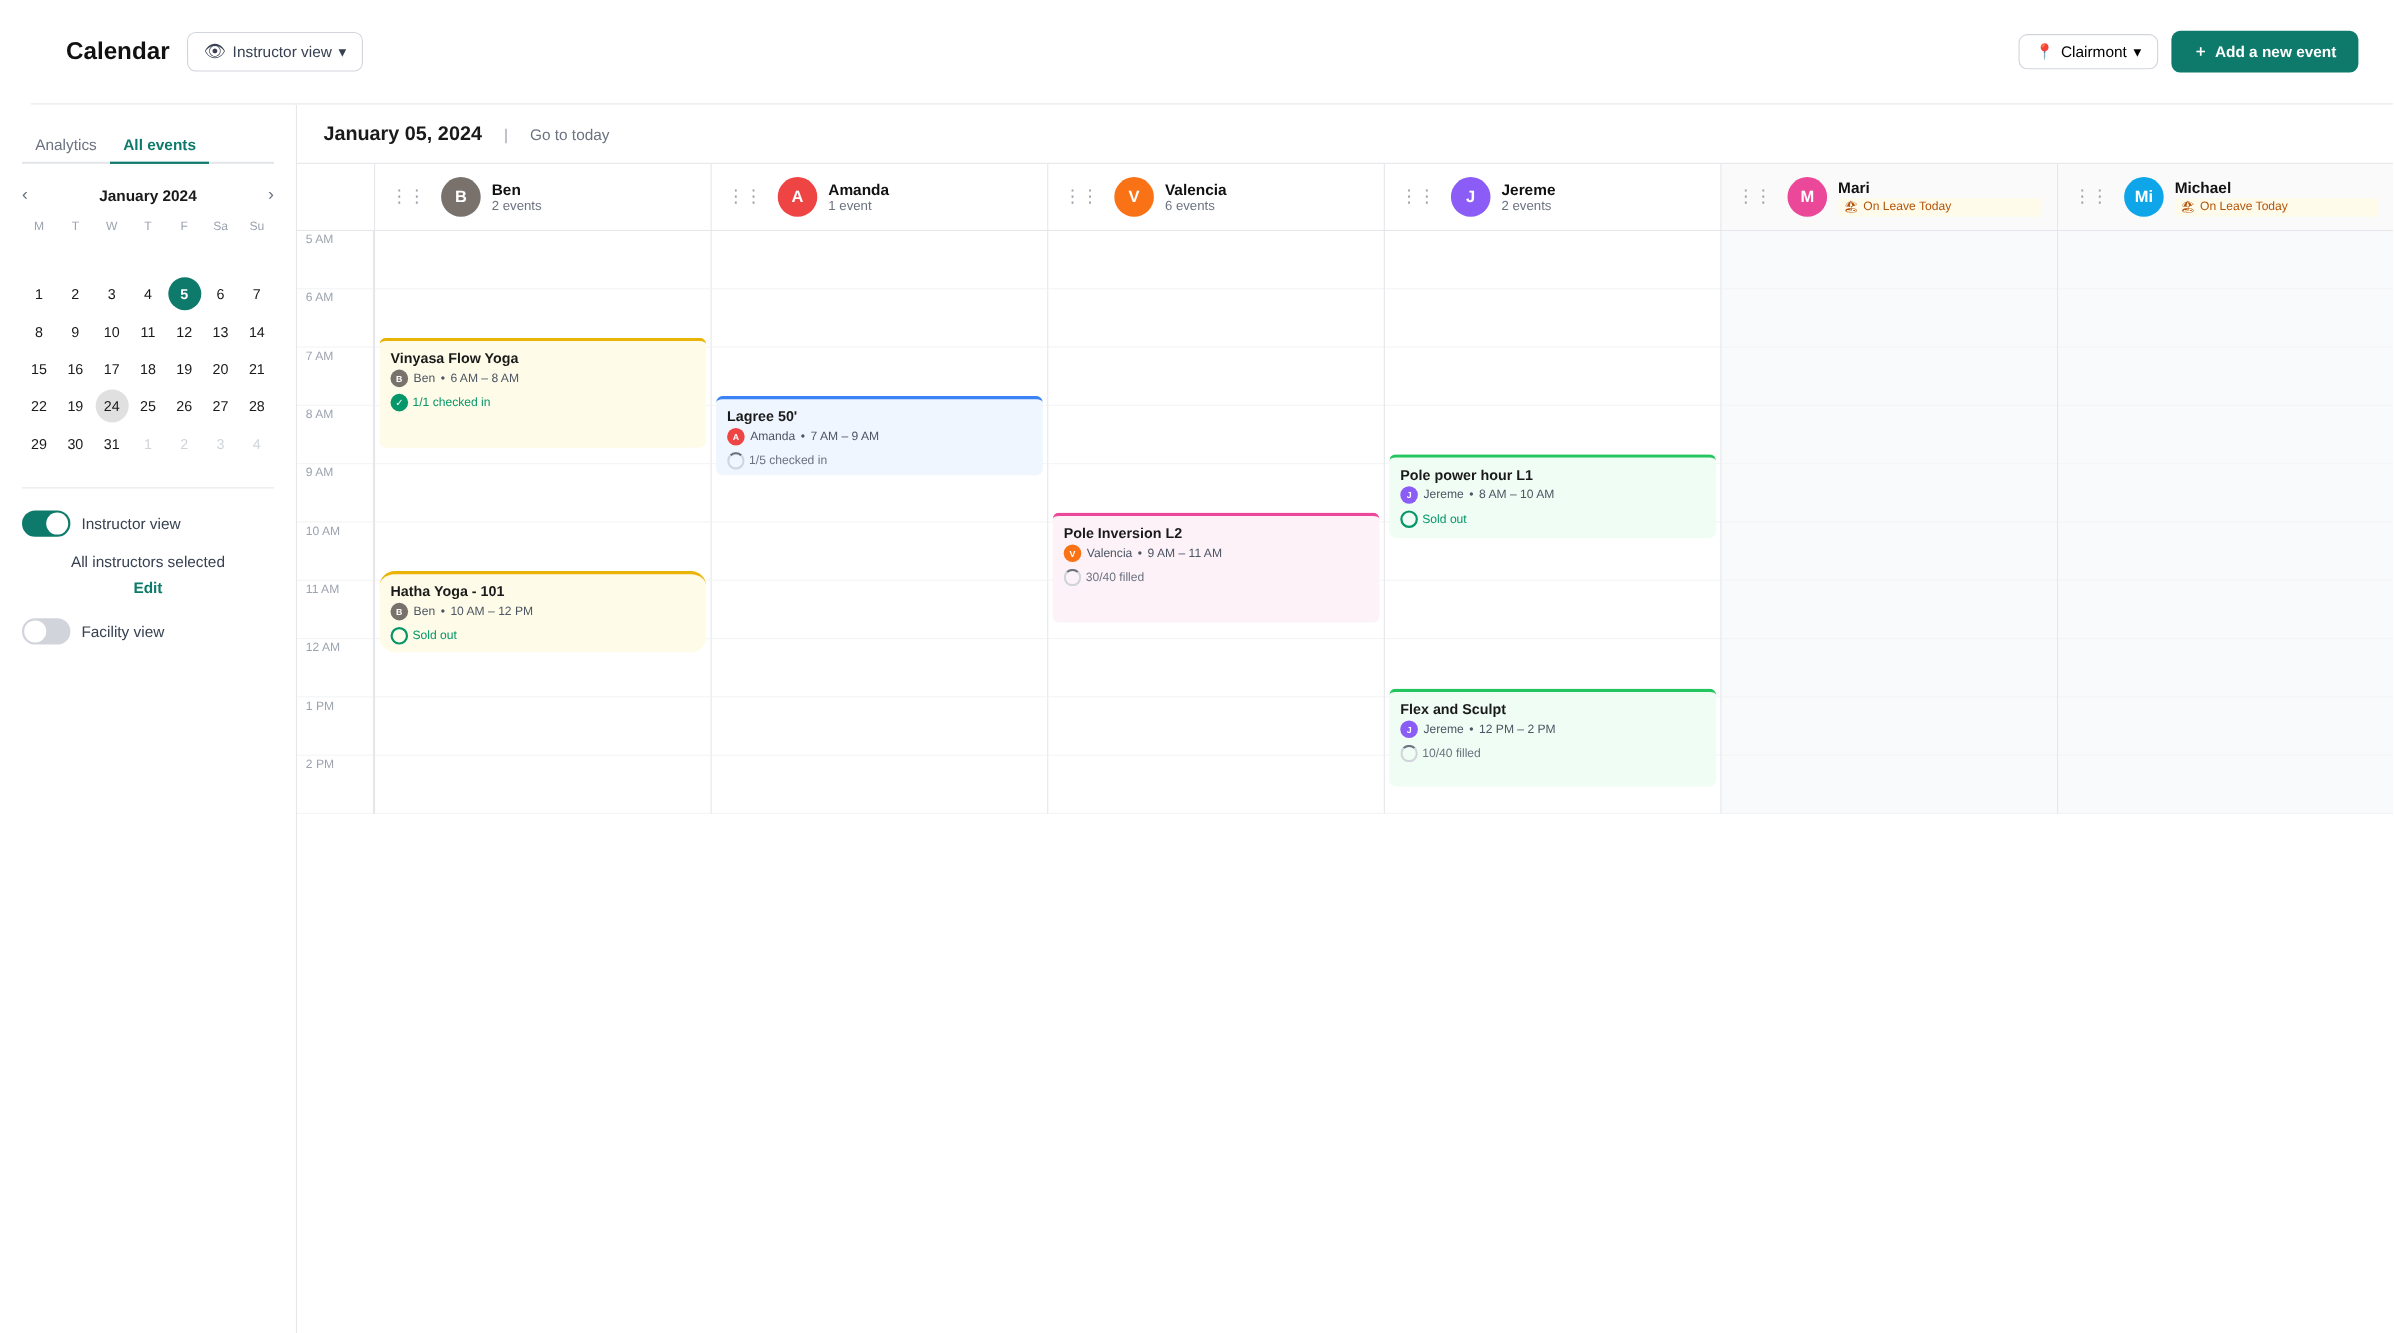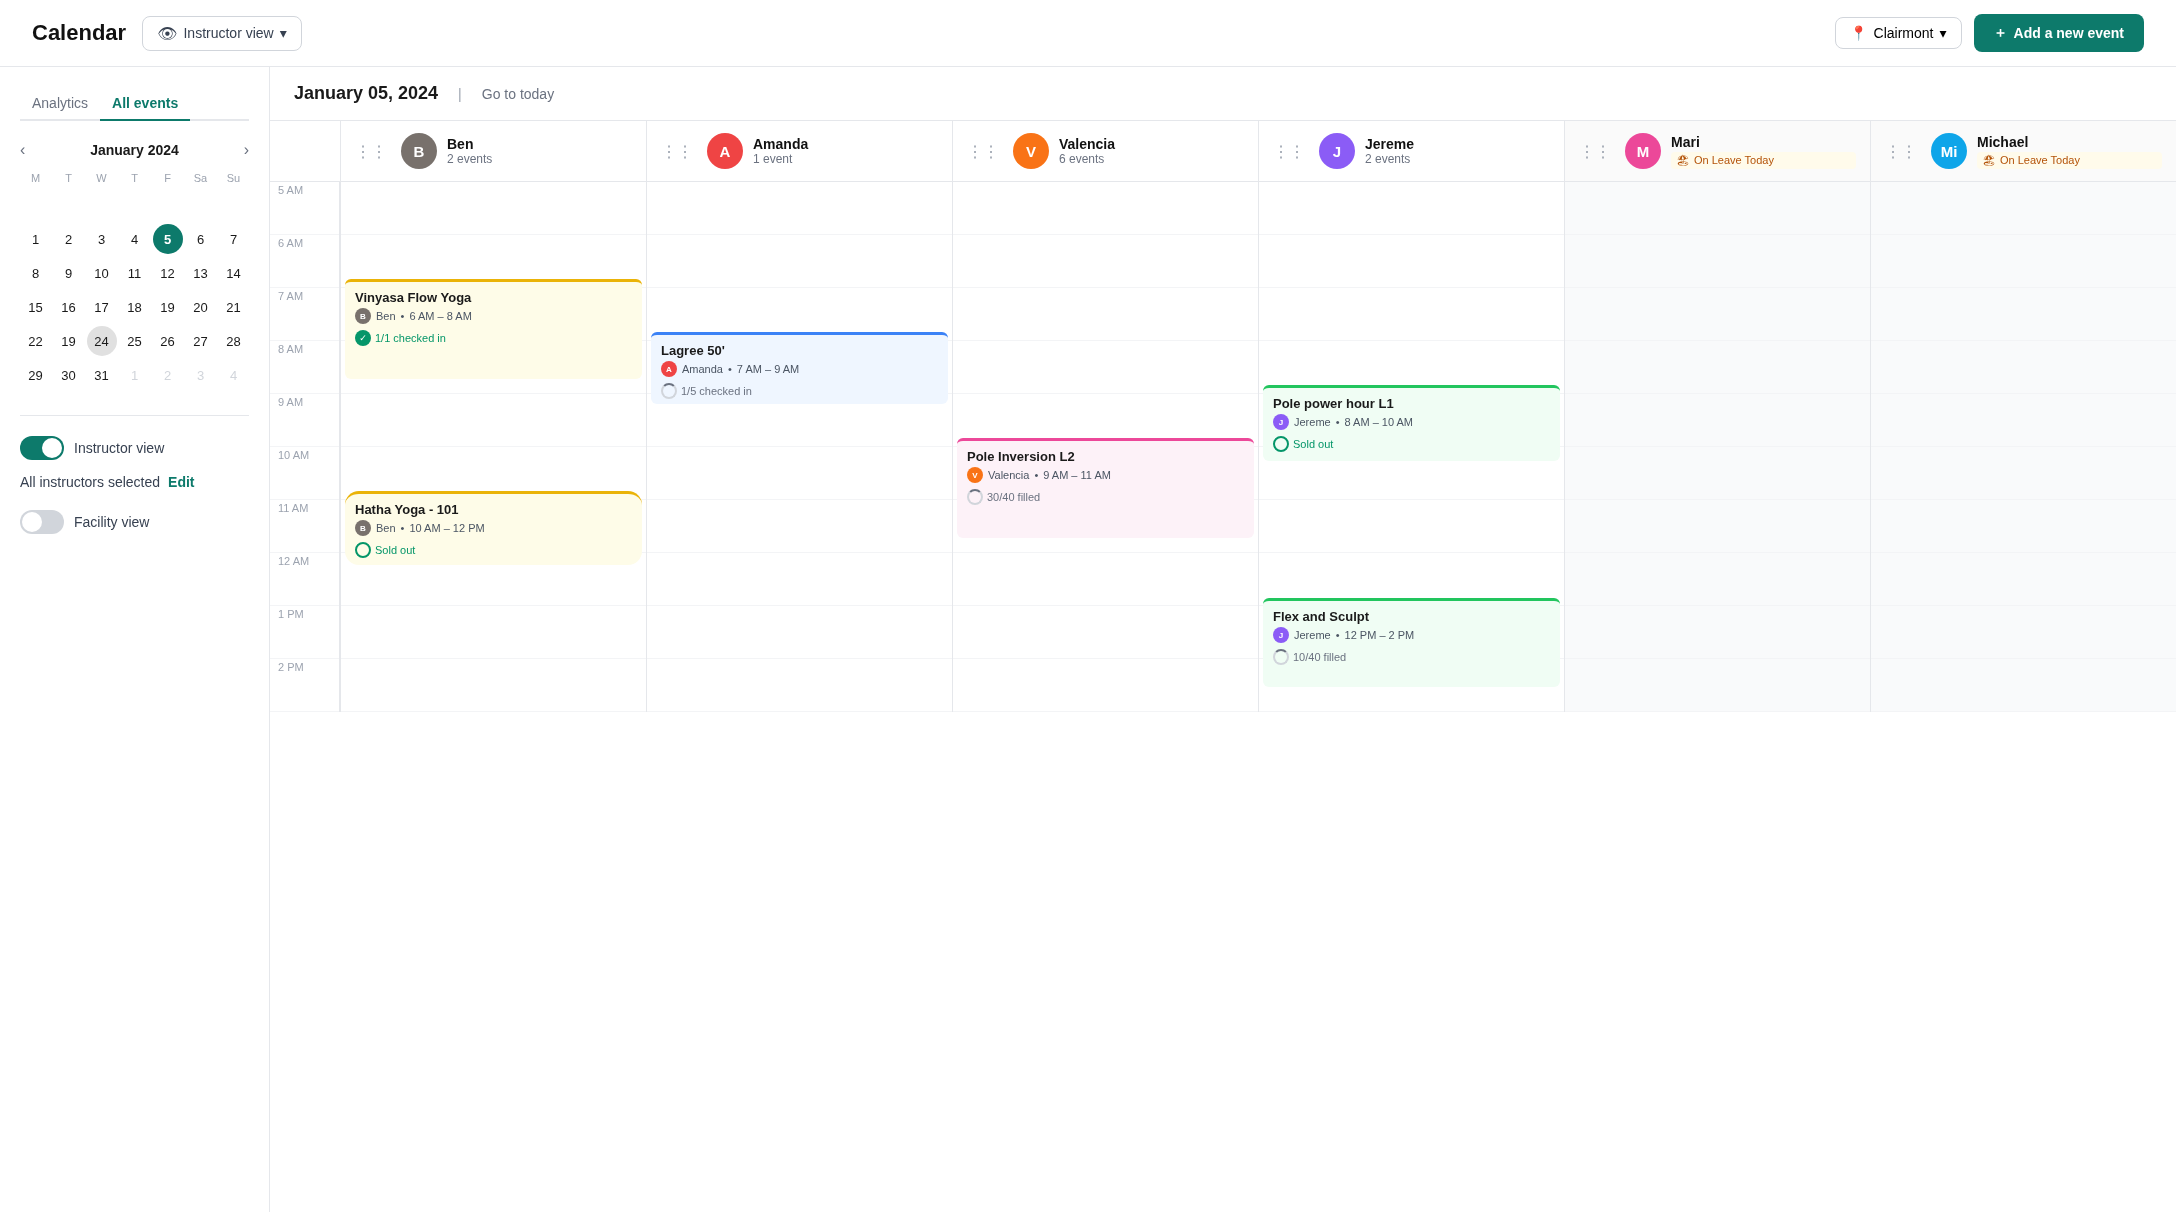--- a/index.html
+++ b/index.html
@@ -1,19 +1,19 @@
 <!DOCTYPE html>
 <html><head>
   <meta charset="utf-8">
   <style>
     * { box-sizing: border-box; margin: 0; padding: 0; }
     body { font-family: -apple-system, BlinkMacSystemFont, 'Segoe UI', sans-serif; background: #fff; color: #1a1a1a; font-size: 14px; }
 
     
-    .header { display: flex; align-items: center; justify-content: space-between; padding: 14px 32px; border-bottom: 1px solid #e5e7eb; }
+    .header { display: flex; align-items: center; justify-content: space-between; padding: 28px 32px; border-bottom: 1px solid #e5e7eb; margin-left: 28px; }
     .header-left { display: flex; align-items: center; gap: 16px; }
     .header-title { font-size: 22px; font-weight: 700; color: #111; }
     .instructor-view-btn { display: flex; align-items: center; gap: 6px; border: 1px solid #d1d5db; border-radius: 8px; padding: 7px 14px; font-size: 14px; cursor: pointer; background: #fff; color: #374151; }
     .instructor-view-btn .eye-icon { font-size: 16px; }
     .header-right { display: flex; align-items: center; gap: 12px; }
     .location-btn { display: flex; align-items: center; gap: 6px; border: 1px solid #d1d5db; border-radius: 8px; padding: 7px 14px; font-size: 14px; cursor: pointer; background: #fff; }
     .add-event-btn { display: flex; align-items: center; gap: 6px; background: #0d7a6b; color: #fff; border: none; border-radius: 8px; padding: 10px 20px; font-size: 14px; font-weight: 600; cursor: pointer; }
 
     
     .main { display: flex; height: calc(100vh - 65px); overflow: hidden; }
@@ -36,21 +36,21 @@
     .mini-cal-day.other-month { color: #d1d5db; }
 
     
     .toggle-section { margin-top: 8px; }
     .toggle-row { display: flex; align-items: center; gap: 10px; margin-bottom: 14px; }
     .toggle { width: 44px; height: 24px; border-radius: 12px; background: #0d7a6b; position: relative; cursor: pointer; flex-shrink: 0; }
     .toggle.off { background: #d1d5db; }
     .toggle-knob { width: 20px; height: 20px; border-radius: 50%; background: #fff; position: absolute; top: 2px; right: 2px; transition: all 0.2s; }
     .toggle.off .toggle-knob { left: 2px; right: auto; }
     .toggle-label { font-size: 14px; font-weight: 500; color: #374151; }
-    .all-instructors-row { display: flex; align-items: center; gap: 8px; margin-top: 4px; }
+    .all-instructors-row { display: flex; align-items: center; gap: 8px; margin-top: 4px; flex-direction: column; }
     .all-instructors-text { font-size: 14px; color: #374151; }
     .edit-link { font-size: 14px; color: #0d7a6b; font-weight: 600; cursor: pointer; }
 
     
     .calendar-content { flex: 1; overflow: hidden; display: flex; flex-direction: column; }
     .calendar-header { padding: 16px 24px; display: flex; align-items: center; gap: 20px; border-bottom: 1px solid #e5e7eb; }
     .calendar-date { font-size: 18px; font-weight: 700; }
     .go-today-link { font-size: 14px; color: #6b7280; cursor: pointer; }
 
     

